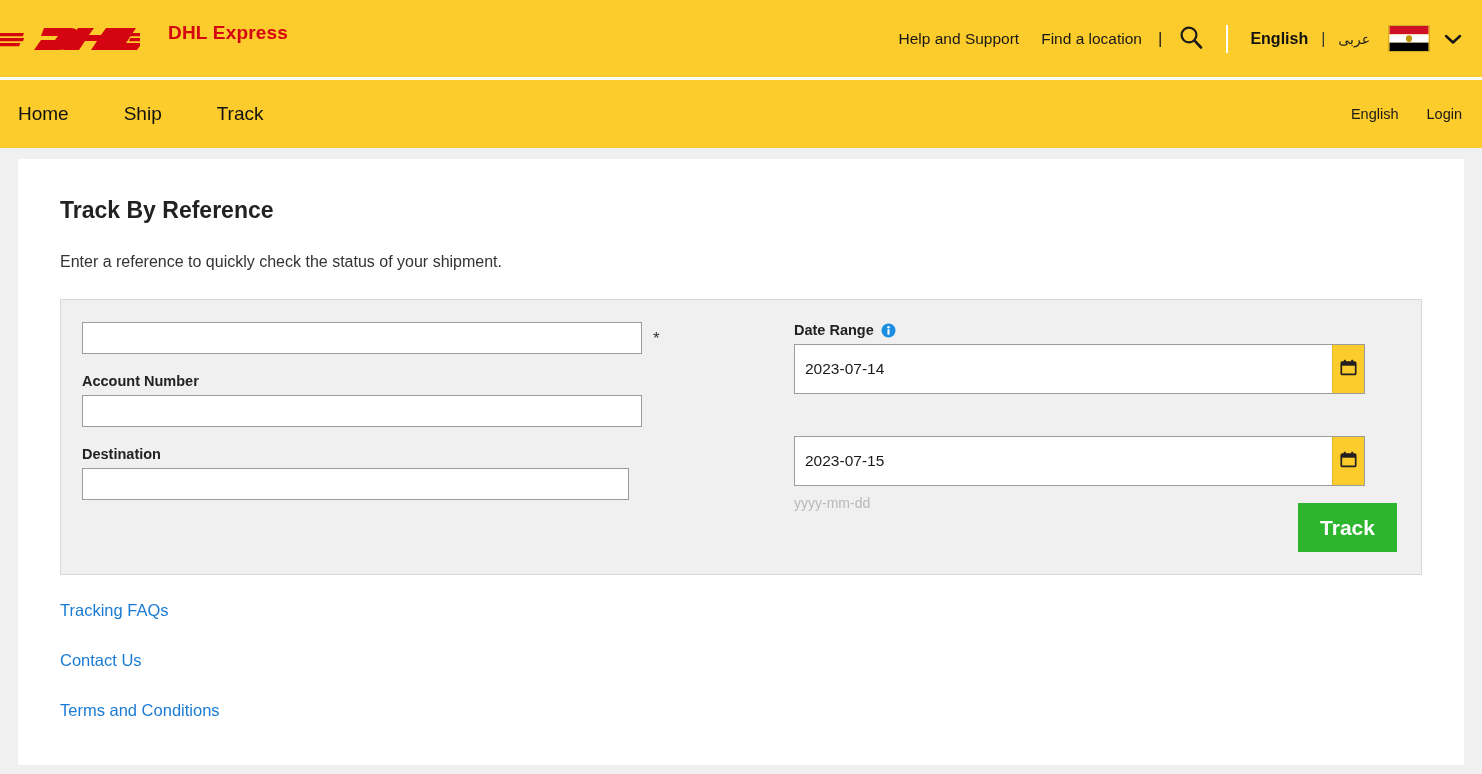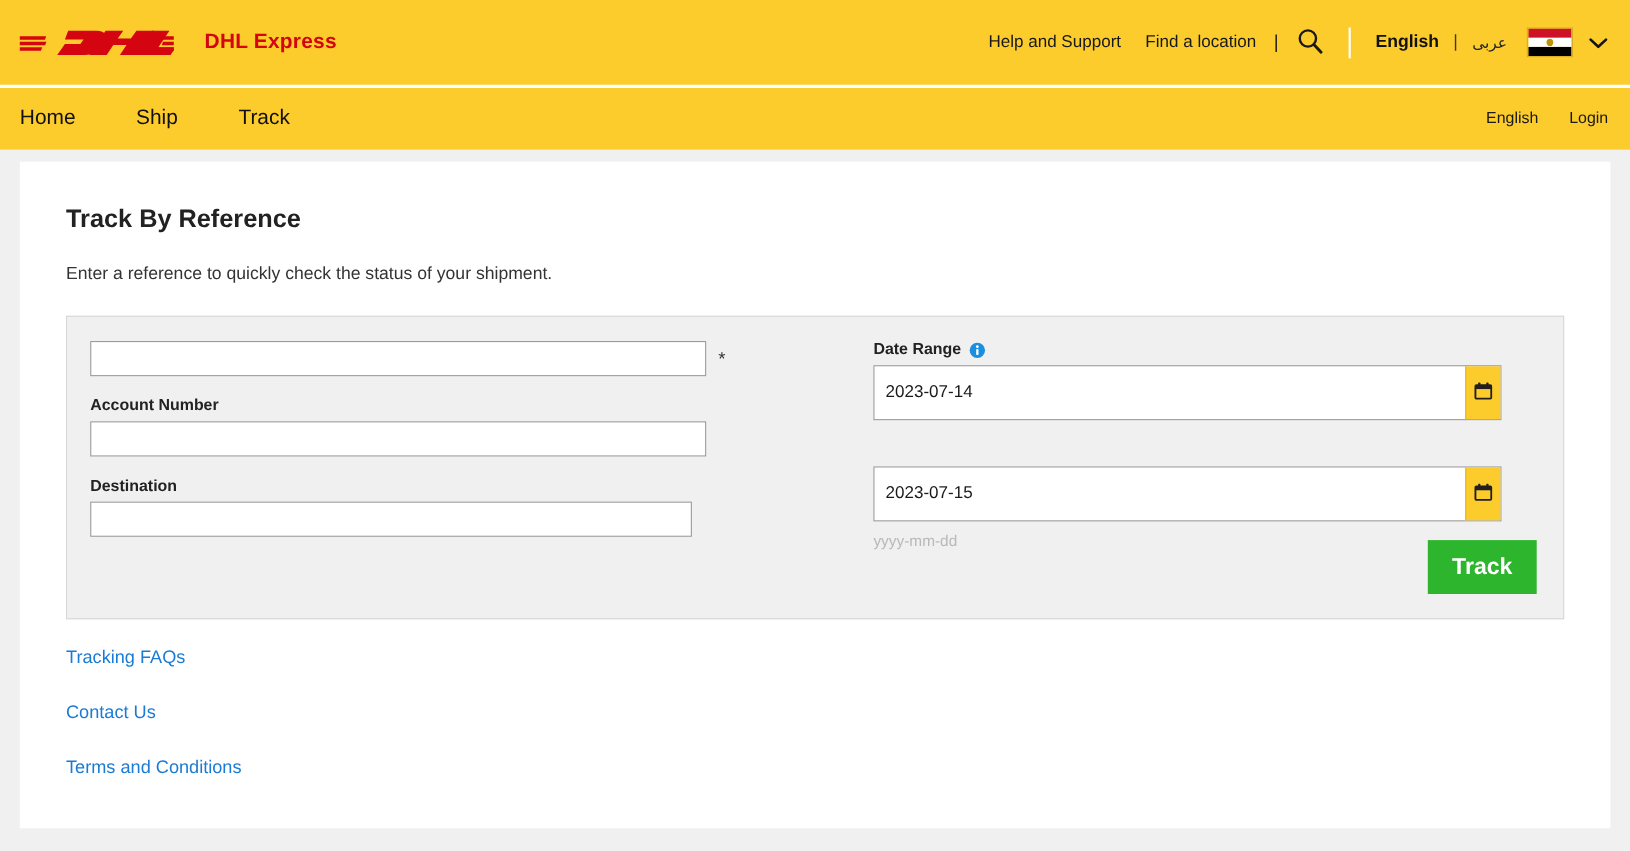--- a/index.html
+++ b/index.html
@@ -13,21 +13,21 @@
   }
 
   
   .top-header {
     height: 77px;
     background: #fccb2c;
     display: flex;
     align-items: center;
     position: relative;
   }
-  .brand { display: flex; align-items: center; padding-left: 18px; }
+  .brand { display: flex; align-items: flex-start; }
   .dhl-logo { width: 140px; height: 34px; display: block; }
   .brand-name {
     color: #d40511;
     font-size: 19px;
     font-weight: bold;
     margin-left: 28px;
     letter-spacing: .2px;
   }
   .header-right {
     margin-left: auto;
@@ -81,21 +81,21 @@
     margin-left: 18px;
     display: block;
     border: 1px solid rgba(0,0,0,.15);
   }
   .chev { margin-left: 14px; display: flex; align-items: center; }
 
   .white-divider { height: 3px; background: #ffffff; }
 
   
   .nav-bar {
-    height: 56px;
+    height: 68px;
     background: #fccb2c;
     display: flex;
     align-items: center;
     padding: 0 20px 0 18px;
   }
   .nav-item {
     color: #111;
     font-size: 19px;
     text-decoration: none;
     margin-right: 55px;

